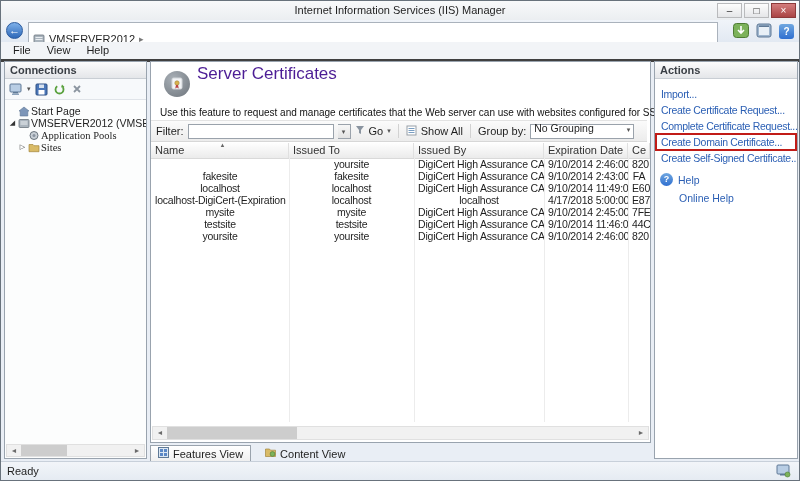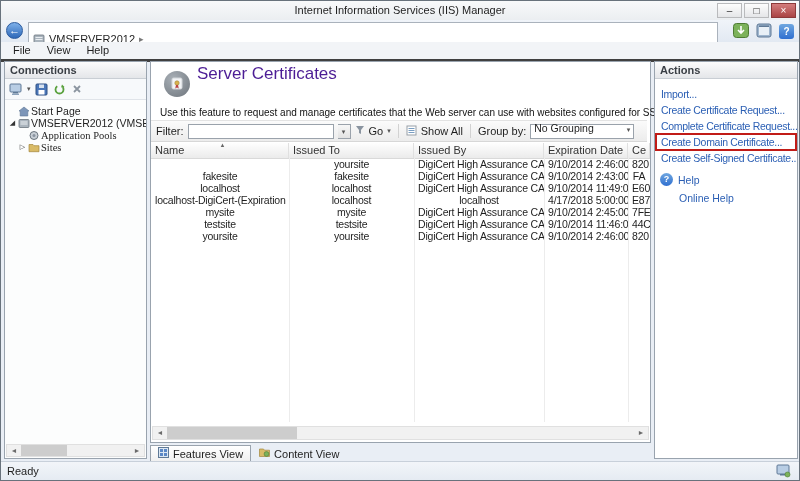--- a/index.html
+++ b/index.html
@@ -81,21 +81,21 @@
   .th{box-sizing:border-box;padding:1px 4px;border-right:1px solid #e0e0e0;color:#333;position:relative;
       white-space:nowrap;overflow:hidden;}
   .sort-arrow{position:absolute;left:50%;top:-1px;font-size:6px;color:#666;}
   .c0{width:138px;} .c1{width:125px;} .c2{width:130px;} .c3{width:84px;} .c4{flex:1;}
   .tbody{position:absolute;left:0;right:0;top:96px;}
   .tr{display:flex;height:12px;}
   .td{box-sizing:border-box;padding:0 4px;overflow:hidden;white-space:nowrap;font-size:10.5px;letter-spacing:-0.2px;text-align:center;}
   .grid-v{position:absolute;top:96px;bottom:20px;width:1px;background:#ececec;}
 
   
-  #view-tabs{position:absolute;left:149px;top:444px;height:17px;display:flex;gap:0;align-items:stretch;}
+  #view-tabs{position:absolute;left:149px;top:444px;height:17px;display:flex;gap:6px;align-items:stretch;}
   .vtab{display:flex;align-items:center;gap:4px;padding:0 7px;height:17px;box-sizing:border-box;}
   .vtab.active{background:linear-gradient(#fff,#f0f0f0);border:1px solid #9aa3ad;}
   .vtab.inactive{border:1px solid transparent;}
 
   
   .actions-body{position:relative;padding-top:7px;}
   .action-link{display:block;height:16px;line-height:16px;padding:0 6px;color:#2b5fb4;font-size:10.5px;
                letter-spacing:-0.3px;white-space:nowrap;overflow:hidden;cursor:pointer;}
   .red-box{position:absolute;left:0;right:0;top:54px;height:18px;border:2px solid #c11b17;box-sizing:border-box;pointer-events:none;}
   .help-row{display:flex;align-items:center;gap:5px;padding:0 5px;margin-top:6px;height:15px;}

